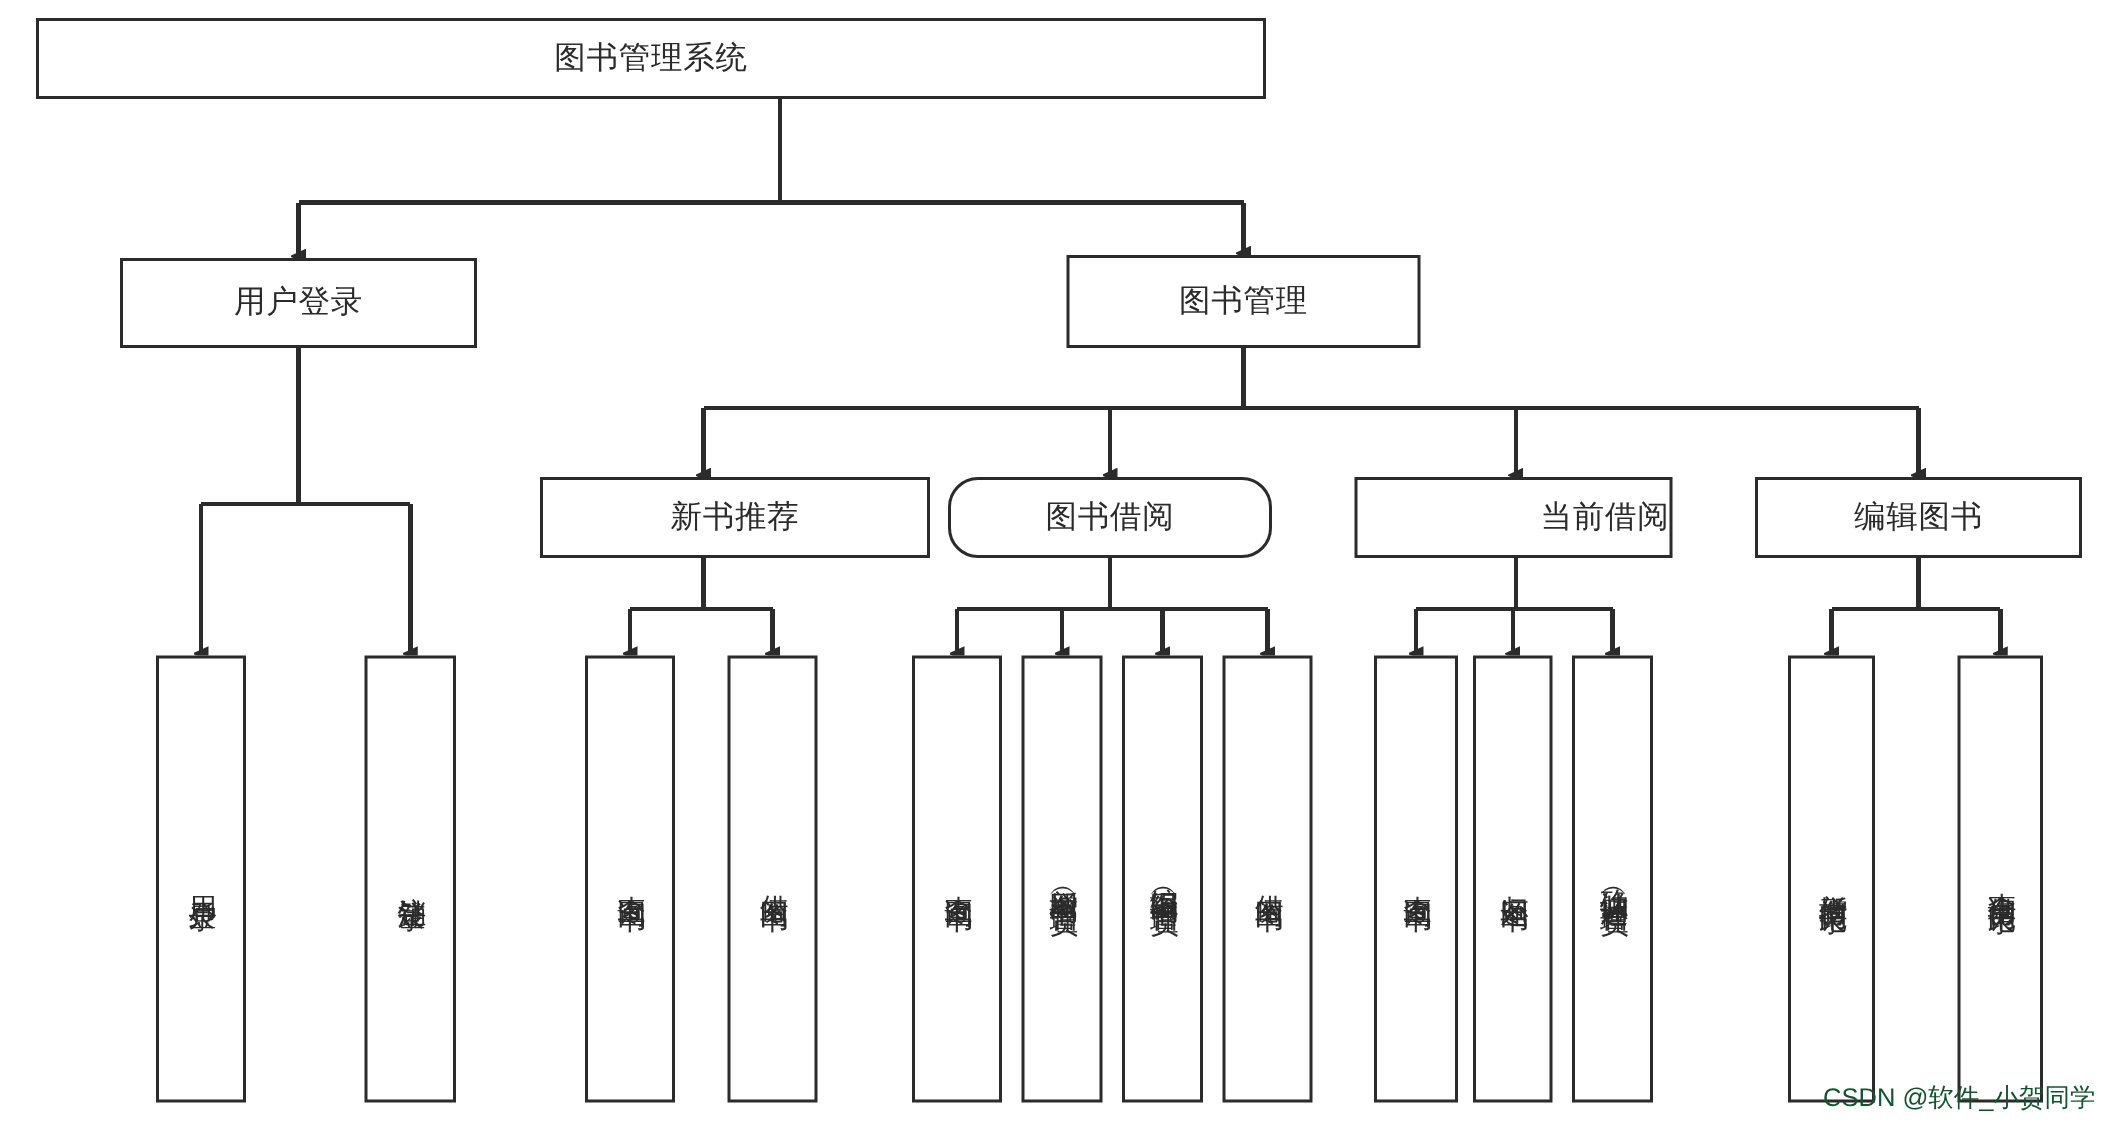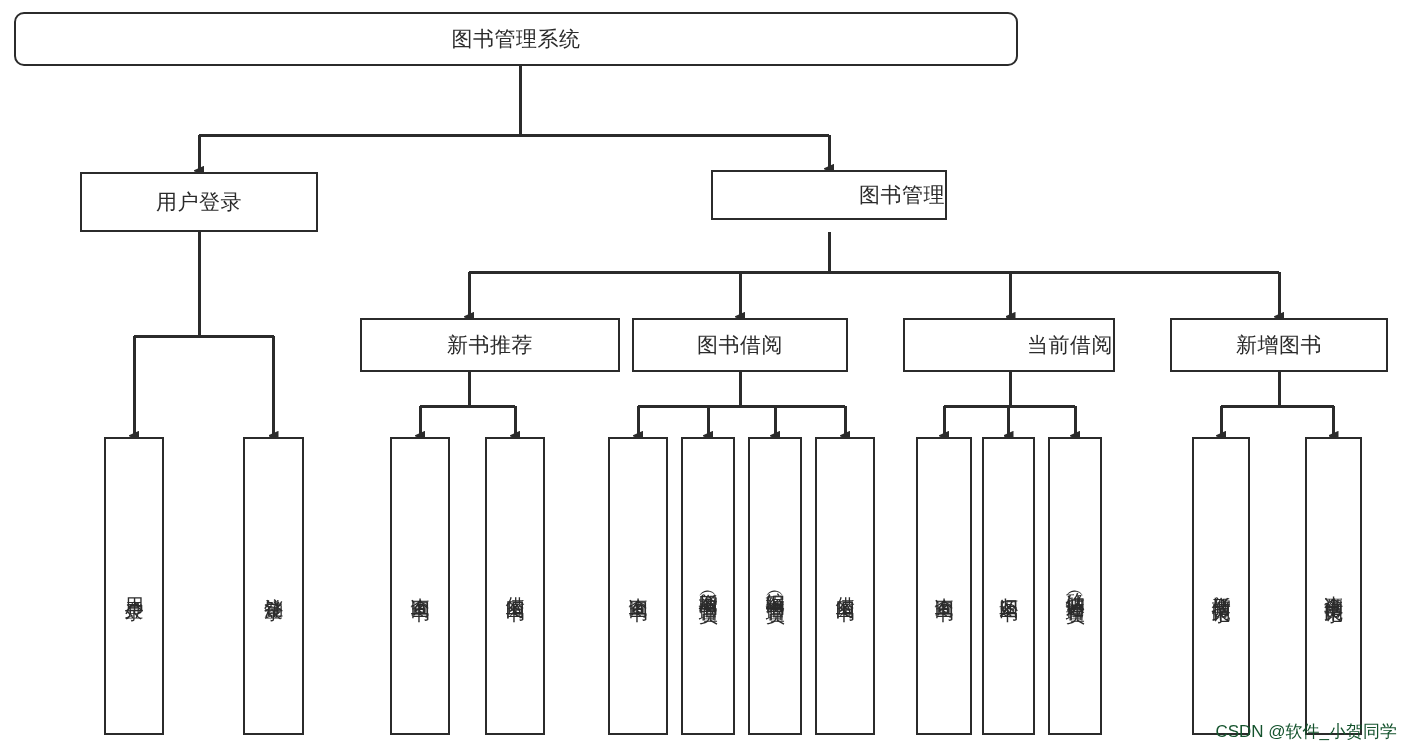--- a/index.html
+++ b/index.html
@@ -102,40 +102,40 @@
       <line x1="944" y1="406" x2="944" y2="436" stroke="#2b2b2b" stroke-width="3" shape-rendering="crispEdges" marker-end="url(#arrow)"></line>
       <line x1="1008.5" y1="406" x2="1008.5" y2="436" stroke="#2b2b2b" stroke-width="3" shape-rendering="crispEdges" marker-end="url(#arrow)"></line>
       <line x1="1075" y1="406" x2="1075" y2="436" stroke="#2b2b2b" stroke-width="3" shape-rendering="crispEdges" marker-end="url(#arrow)"></line>
       <line x1="1279" y1="372" x2="1279" y2="406" stroke="#2b2b2b" stroke-width="3" shape-rendering="crispEdges"></line>
       <line x1="1221" y1="406" x2="1333.5" y2="406" stroke="#2b2b2b" stroke-width="3" shape-rendering="crispEdges"></line>
       <line x1="1221" y1="406" x2="1221" y2="436" stroke="#2b2b2b" stroke-width="3" shape-rendering="crispEdges" marker-end="url(#arrow)"></line>
       <line x1="1333.5" y1="406" x2="1333.5" y2="436" stroke="#2b2b2b" stroke-width="3" shape-rendering="crispEdges" marker-end="url(#arrow)"></line>
     </svg>
 
   <div id="node-layer">
-      <div class="node-box" style="left: 14px; top: 12px; width: 1004px; height: 54px; border-radius: 10px;">
+      <div class="node-box" style="left: 24px; top: 12px; width: 820px; height: 54px;">
         <span class="node-label">图书管理系统</span>
       </div>
       <div class="node-box" style="left: 80px; top: 172px; width: 238px; height: 60px;">
         <span class="node-label">用户登录</span>
       </div>
-      <div class="node-box" style="left: 711px; top: 170px; width: 236px; height: 50px; justify-content: flex-end;">
+      <div class="node-box" style="left: 711px; top: 170px; width: 236px; height: 62px;">
         <span class="node-label">图书管理</span>
       </div>
       <div class="node-box" style="left: 360px; top: 318px; width: 260px; height: 54px;">
         <span class="node-label">新书推荐</span>
       </div>
-      <div class="node-box" style="left: 632px; top: 318px; width: 216px; height: 54px;">
+      <div class="node-box" style="left: 632px; top: 318px; width: 216px; height: 54px; border-radius: 20px;">
         <span class="node-label">图书借阅</span>
       </div>
       <div class="node-box" style="left: 903px; top: 318px; width: 212px; height: 54px; justify-content: flex-end;">
         <span class="node-label">当前借阅</span>
       </div>
       <div class="node-box" style="left: 1170px; top: 318px; width: 218px; height: 54px;">
-        <span class="node-label">新增图书</span>
+        <span class="node-label">编辑图书</span>
       </div>
       <div class="node-box vertical" style="left: 104px; top: 437px; width: 60px; height: 298px;">
         <span class="node-label">用户登录</span>
       </div>
       <div class="node-box vertical" style="left: 243px; top: 437px; width: 61px; height: 298px;">
         <span class="node-label">注销登录</span>
       </div>
       <div class="node-box vertical" style="left: 390px; top: 437px; width: 60px; height: 298px;">
         <span class="node-label">查询图书</span>
       </div>

